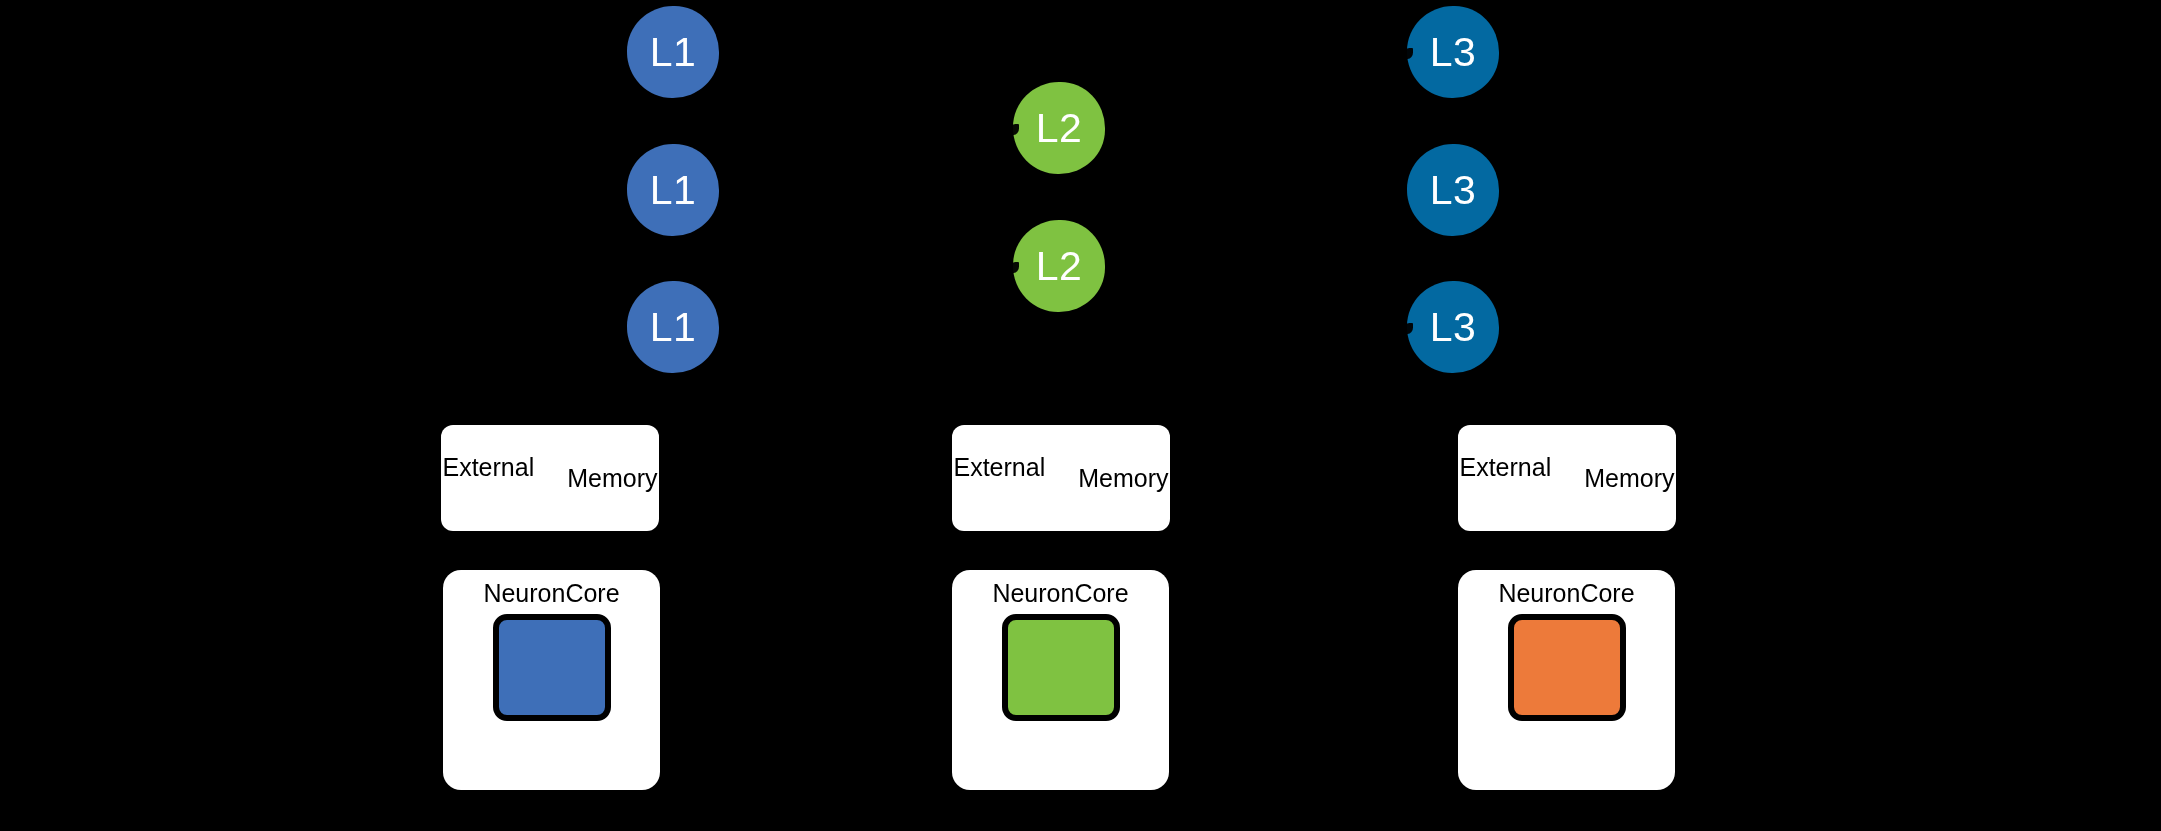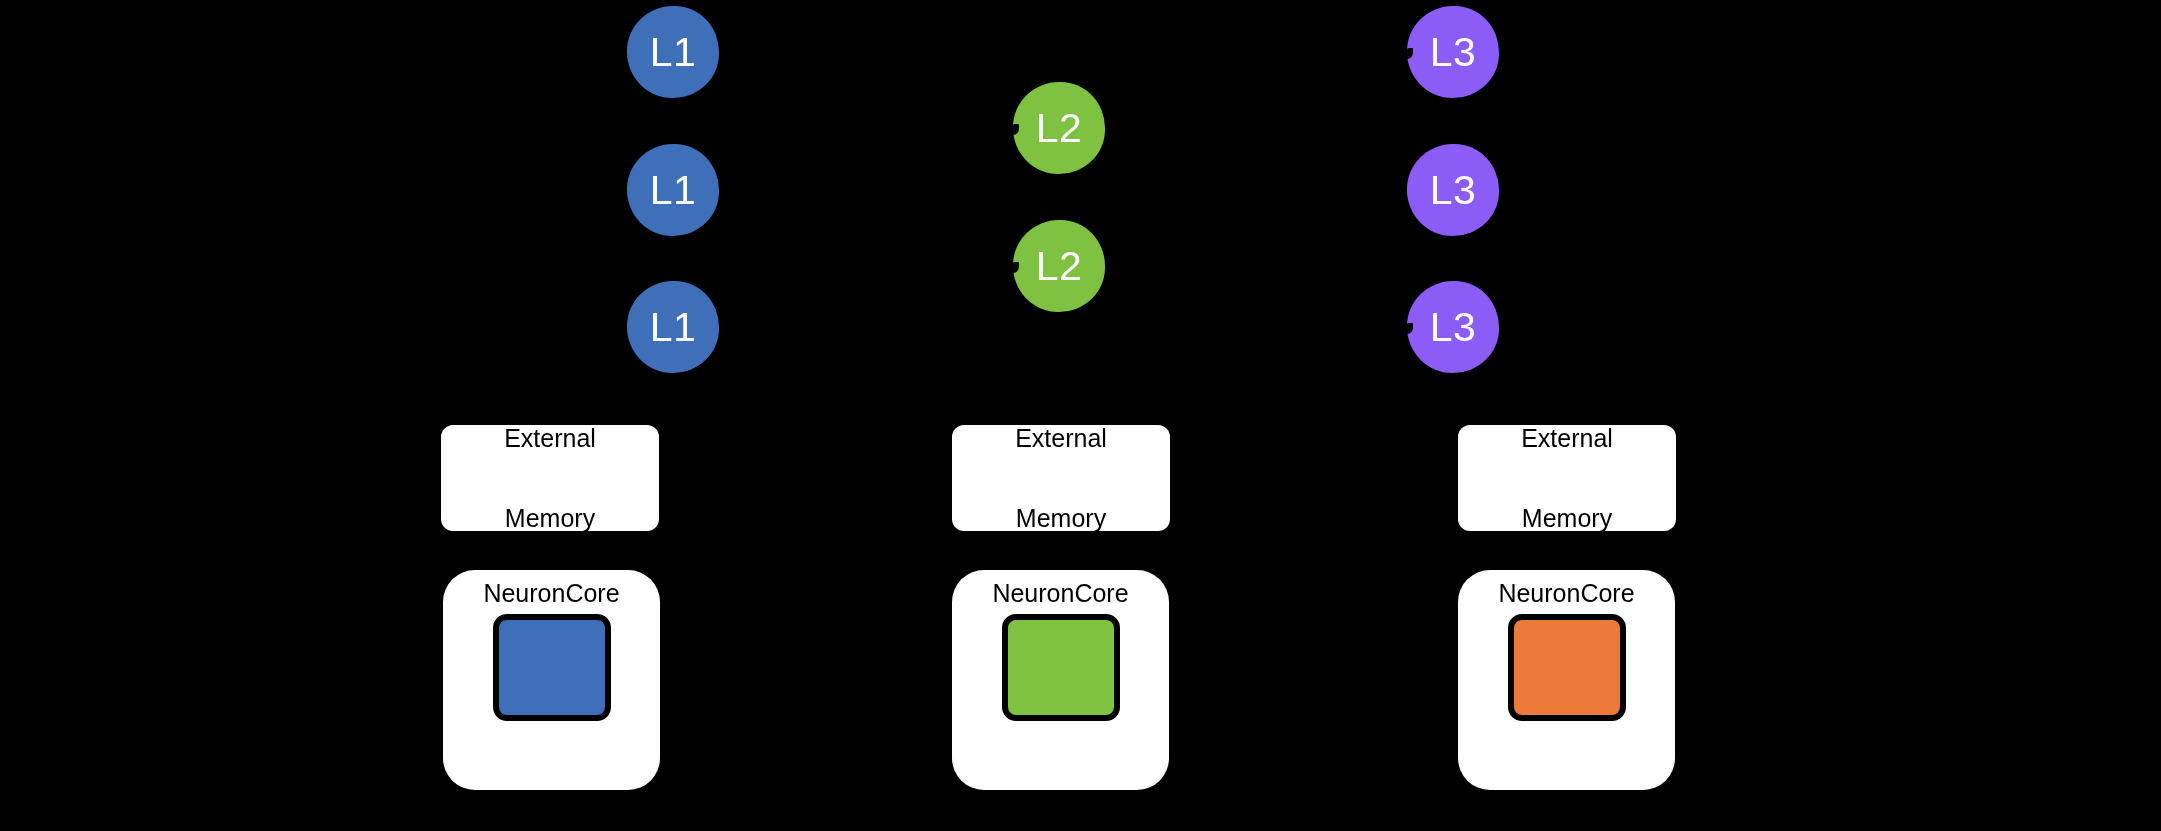--- a/index.html
+++ b/index.html
@@ -53,21 +53,21 @@
     justify-content: center;
     color: #ffffff;
     font-size: 41px;
     font-weight: 400;
     letter-spacing: 0.5px;
     line-height: 1;
     font-family: "Liberation Sans", "DejaVu Sans", sans-serif;
   }
   .node-circle.c-blue   { background: #3E6FB8; }
   .node-circle.c-green  { background: #7FC241; }
-  .node-circle.c-orange { background: #8b5cf6; }
+  .node-circle.c-orange { background: #0369a1; }
 
   
   .node-circle::before {
     content: "";
     position: absolute;
     left: -3px;
     top: 46%;
     width: 9px;
     height: 11px;
     background: #000000;
@@ -77,38 +77,37 @@
   .node-circle.no-notch::before { display: none; }
 
   
   .ext-mem-box {
     position: absolute;
     width: 218px;
     height: 106px;
     background: #ffffff;
     border-radius: 12px;
     display: flex;
-    flex-direction: column;
     align-items: center;
     justify-content: center;
     color: #000000;
     font-size: 25px;
     line-height: 1.0;
     font-family: "Liberation Sans", "DejaVu Sans", sans-serif;
     gap: 33px;
   }
   .ext-mem-box .line1 { margin-bottom: 22px; }
 
   
   .neuroncore-box {
     position: absolute;
     width: 217px;
     height: 220px;
     background: #ffffff;
-    border-radius: 32px;
+    border-radius: 18px;
     display: flex;
     flex-direction: column;
     align-items: center;
   }
   .neuroncore-label {
     margin-top: 11px;
     font-size: 25px;
     color: #000000;
     line-height: 1;
     font-family: "Liberation Sans", "DejaVu Sans", sans-serif;

